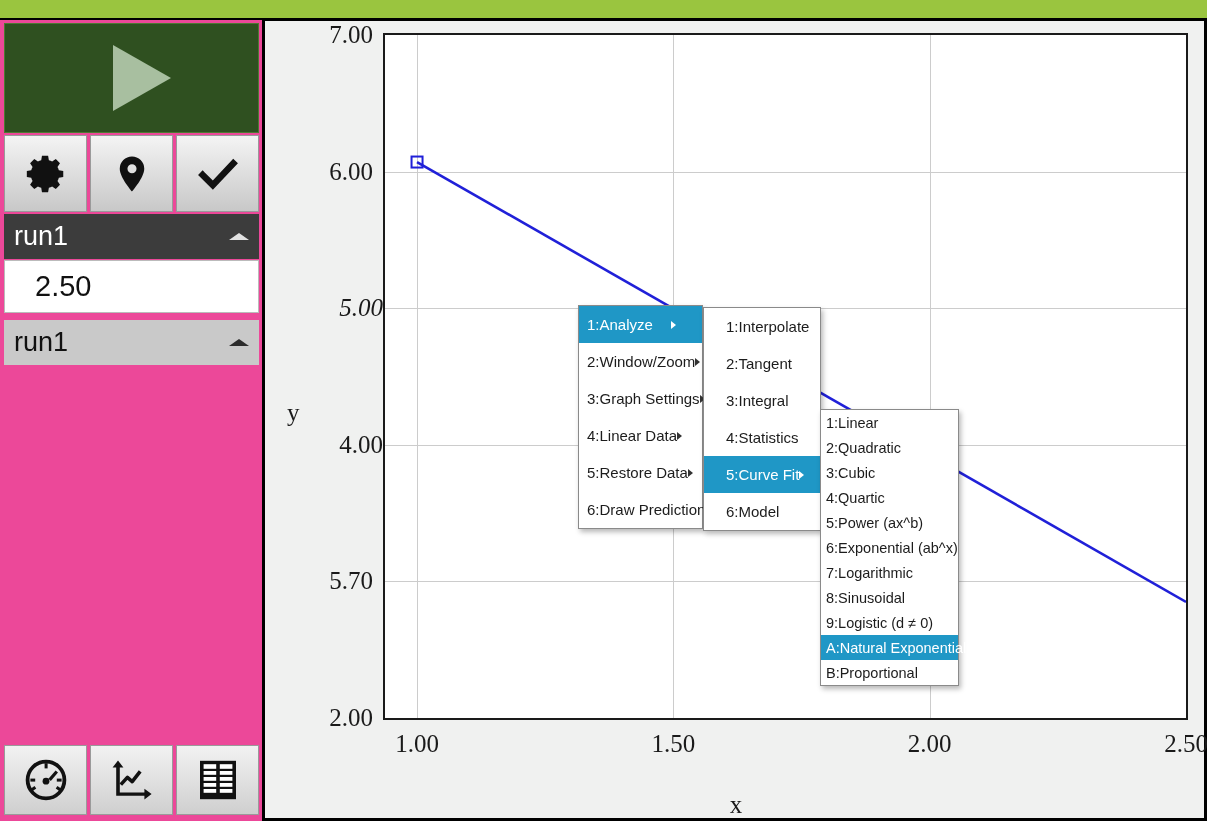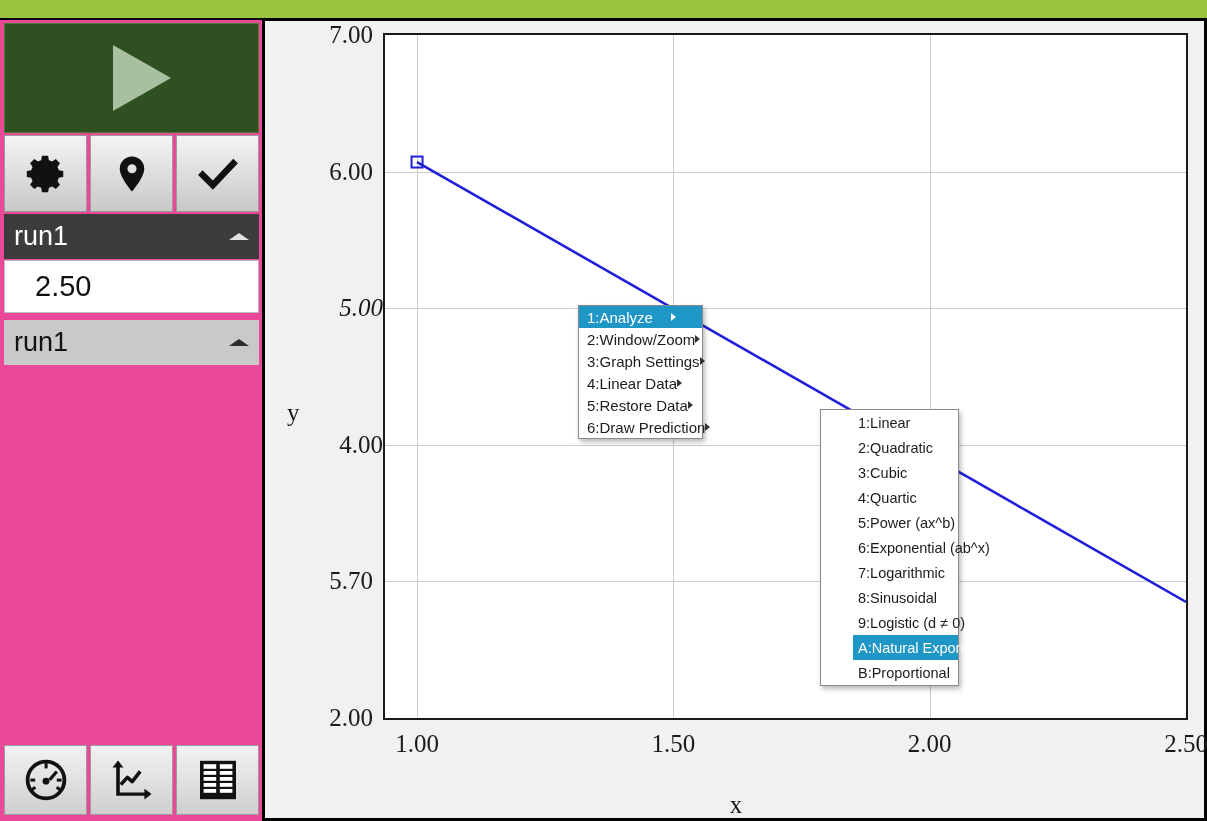--- a/index.html
+++ b/index.html
@@ -151,24 +151,24 @@
     border-top:4px solid transparent;
     border-bottom:4px solid transparent;
     border-left:5px solid #333;
   }
   .mi.sel .arrow { border-left-color:#fff; }
 
   #menu1 { left:578px; top:305px; width:125px; }
   #menu2 { left:703px; top:307px; width:118px; }
   #menu3 { left:820px; top:409px; width:139px; }
 
-  #menu1 .mi, #menu2 .mi { height:22px; }
+  #menu1 .mi, #menu2 .mi { height:37px; }
   #menu2 .mi { padding-left:22px; }
   #menu3 .mi { height:25px; padding-left:5px; }
-  #menu3 { font-size:14.5px;padding-left:32px; }
+  #menu3 { font-size:14.5px; }
 </style>
 </head>
 <body>
 
 <div id="app">
 
   <div class="topbar"></div>
 
   <div class="sidebar">
 
@@ -305,20 +305,41 @@
       </div>
       <div class="mi">
         <span>5:Restore Data</span>
         <span class="arrow"></span>
       </div>
       <div class="mi">
         <span>6:Draw Prediction</span>
         <span class="arrow"></span>
       </div>
     </div>
+  <div class="menu" id="menu2">
+      <div class="mi">
+        <span>1:Interpolate</span>
+      </div>
+      <div class="mi">
+        <span>2:Tangent</span>
+      </div>
+      <div class="mi">
+        <span>3:Integral</span>
+      </div>
+      <div class="mi">
+        <span>4:Statistics</span>
+      </div>
+      <div class="mi sel">
+        <span>5:Curve Fit</span>
+        <span class="arrow"></span>
+      </div>
+      <div class="mi">
+        <span>6:Model</span>
+      </div>
+    </div>
   <div class="menu" id="menu3">
       <div class="mi">
         <span>1:Linear</span>
       </div>
       <div class="mi">
         <span>2:Quadratic</span>
       </div>
       <div class="mi">
         <span>3:Cubic</span>
       </div>

